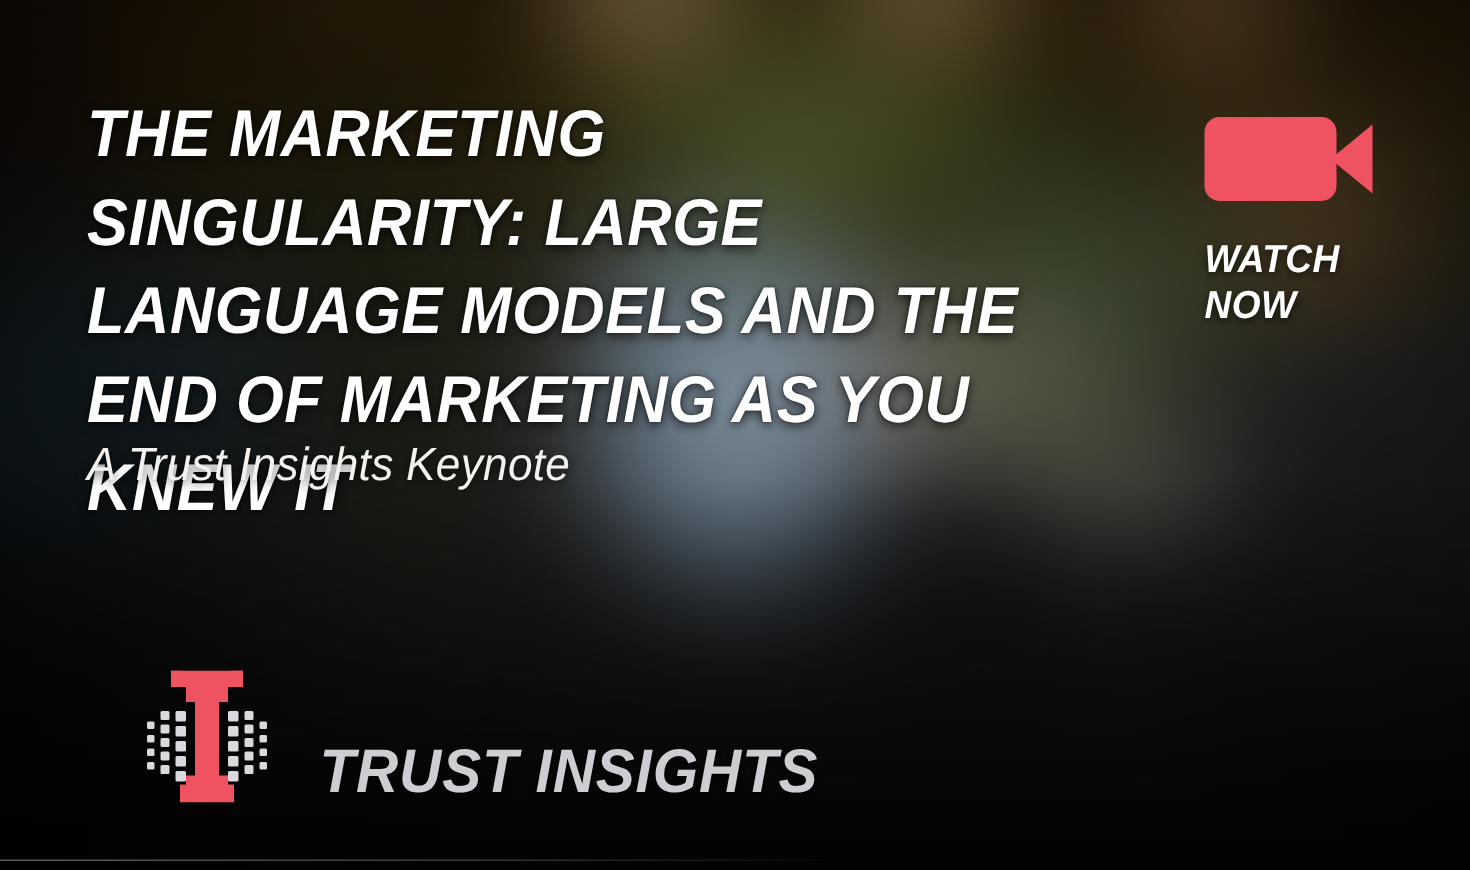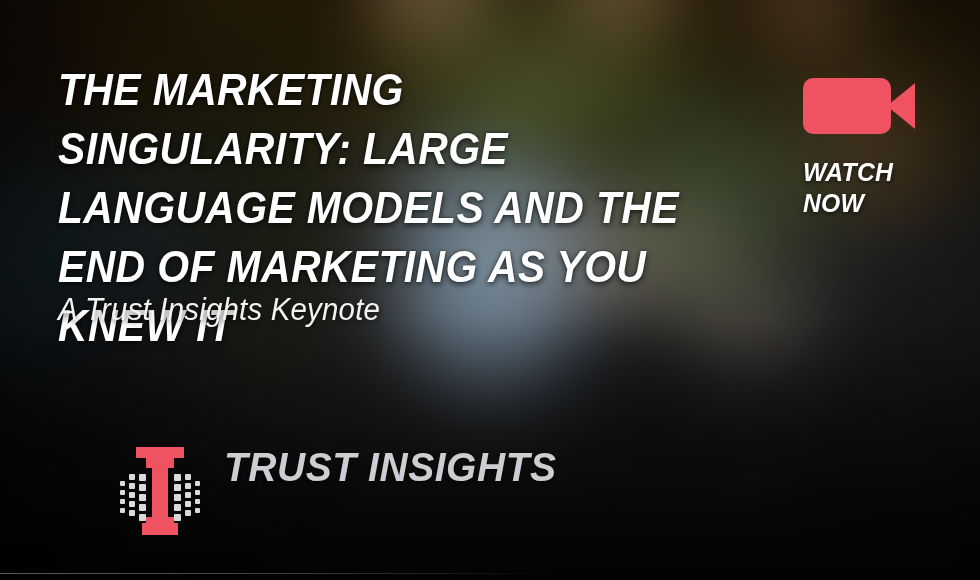--- a/index.html
+++ b/index.html
@@ -142,22 +142,22 @@
     color:#ffffff;
     text-transform:uppercase;
     white-space:pre-line;
     transform:scaleX(.95);
     transform-origin:left top;
     text-shadow:0 2px 6px rgba(0,0,0,.66);
   }
 
   
   .logo{
-    position:absolute; left:118px; top:447px;
-    display:flex; align-items:flex-start; gap:22px;
+    position:absolute; left:96px; top:447px;
+    display:flex; align-items:flex-end; gap:33px;
   }
   .logo-mark{ width:84px; height:88px; display:block; }
   .logo-word{
     font-family:"Liberation Sans Narrow","Liberation Sans", sans-serif;
     font-weight:700;
     font-size:41px;
     letter-spacing:.6px;
     color:#ccced2;
     text-transform:uppercase;
     transform:scaleX(.95);

